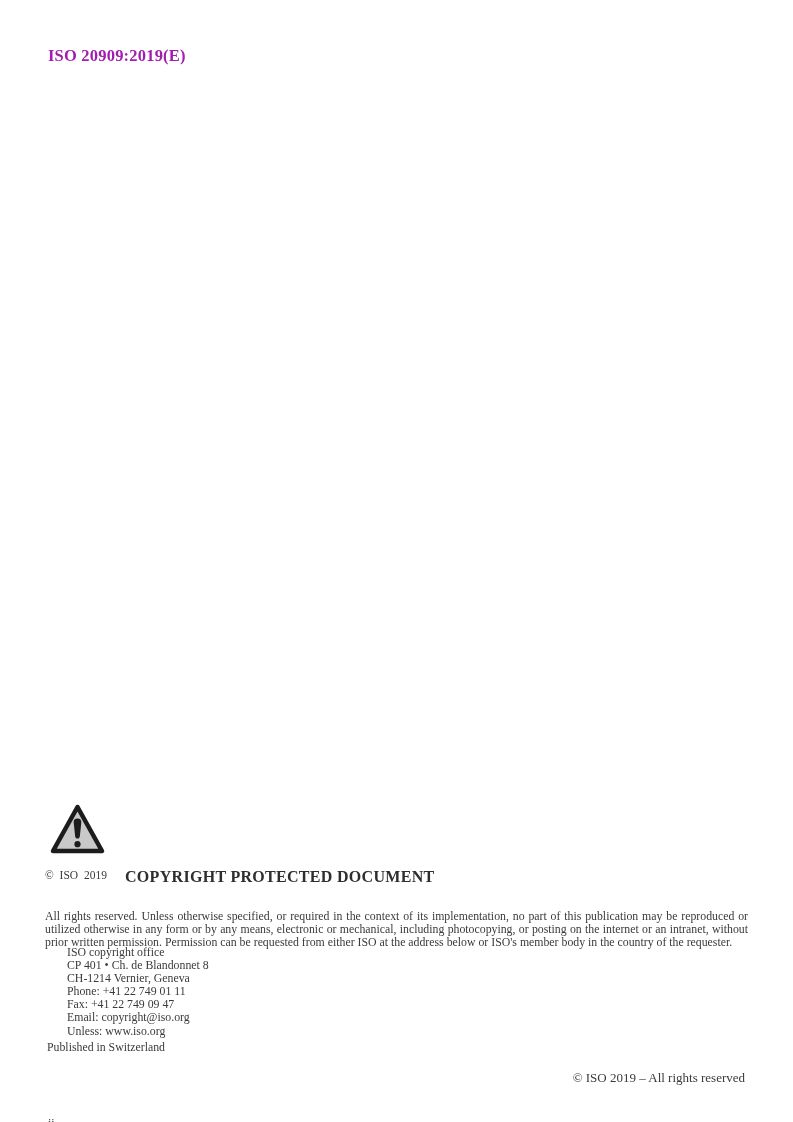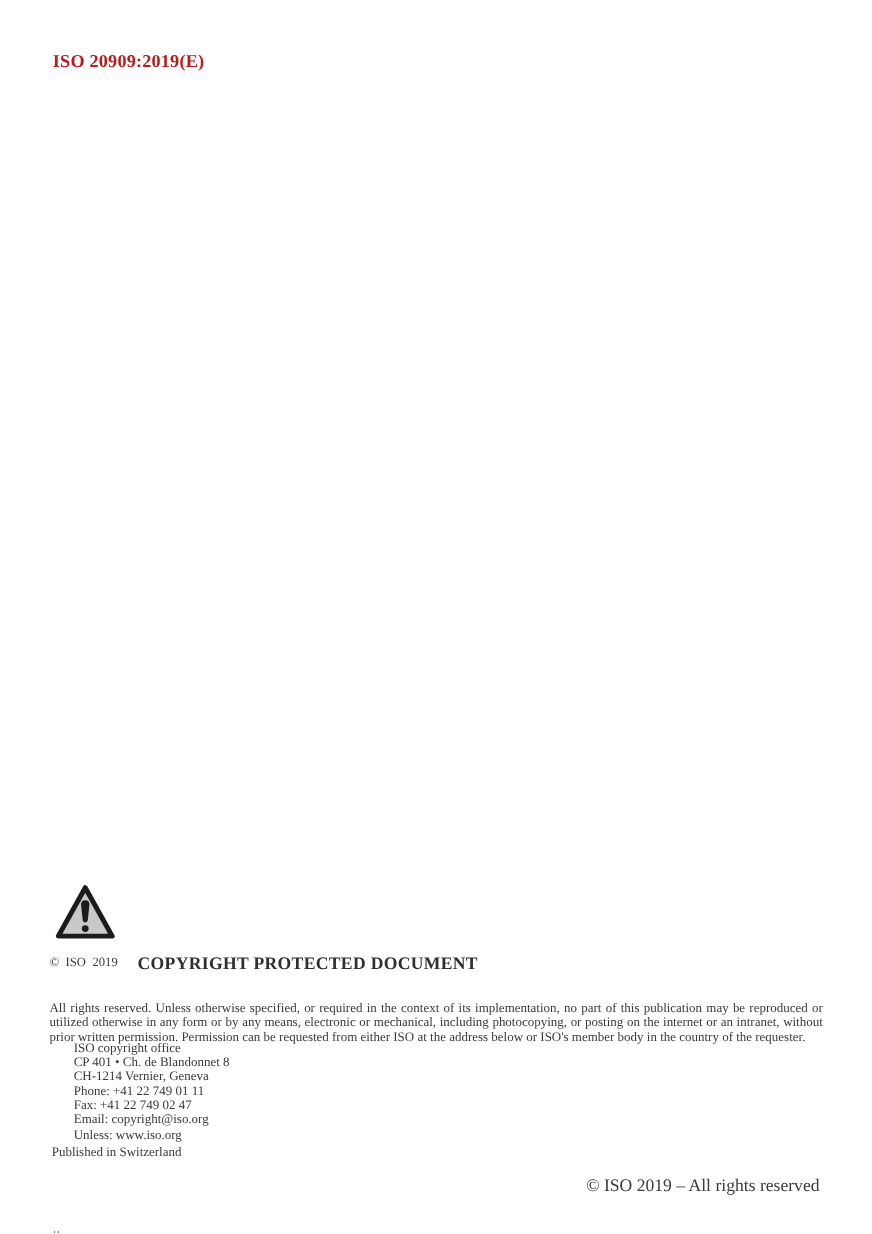--- a/index.html
+++ b/index.html
@@ -12,21 +12,21 @@
     font-family: "Liberation Serif", "DejaVu Serif", serif;
     color: #3a3a3a;
     overflow: hidden;
   }
   .running-header {
     position: absolute;
     top: 46px;
     left: 48px;
     font-size: 16.5px;
     font-weight: bold;
-    color: #b91c1c;
+    color: #a21caf;
     letter-spacing: 0.2px;
   }
   .warning-icon {
     position: absolute;
     top: 803px;
     left: 49px;
     width: 57px;
     height: 53px;
   }
   .copyright-heading {
@@ -72,21 +72,21 @@
   .footer-page-number {
     position: absolute;
     top: 1116px;
     left: 48px;
     font-size: 12px;
   }
   .footer-copyright {
     position: absolute;
     top: 1070px;
     right: 48px;
-    font-size: 16px;
+    font-size: 13px;
   }
 </style>
 </head>
 <body>
 
 <div class="page">
 
   <div class="running-header">ISO 20909:2019(E)</div>
 
   <div class="warning-icon">
@@ -101,21 +101,21 @@
 
   <div class="copyright-notice">© ISO 2019</div>
 
   <div class="copyright-body">All rights reserved. Unless otherwise specified, or required in the context of its implementation, no part of this publication may be reproduced or utilized otherwise in any form or by any means, electronic or mechanical, including photocopying, or posting on the internet or an intranet, without prior written permission. Permission can be requested from either ISO at the address below or ISO's member body in the country of the requester.</div>
 
   <div class="address-block">
     <div>ISO copyright office</div>
     <div>CP 401 • Ch. de Blandonnet 8</div>
     <div>CH-1214 Vernier, Geneva</div>
     <div>Phone: +41 22 749 01 11</div>
-    <div>Fax: +41 22 749 02 47</div>
+    <div>Fax: +41 22 749 09 47</div>
     <div>Email: copyright@iso.org</div>
     <div>Unless: www.iso.org</div>
   </div>
 
   <div class="published-line">Published in Switzerland</div>
 
   <div class="footer-page-number">ii</div>
 
   <div class="footer-copyright">© ISO 2019 – All rights reserved</div>
 

